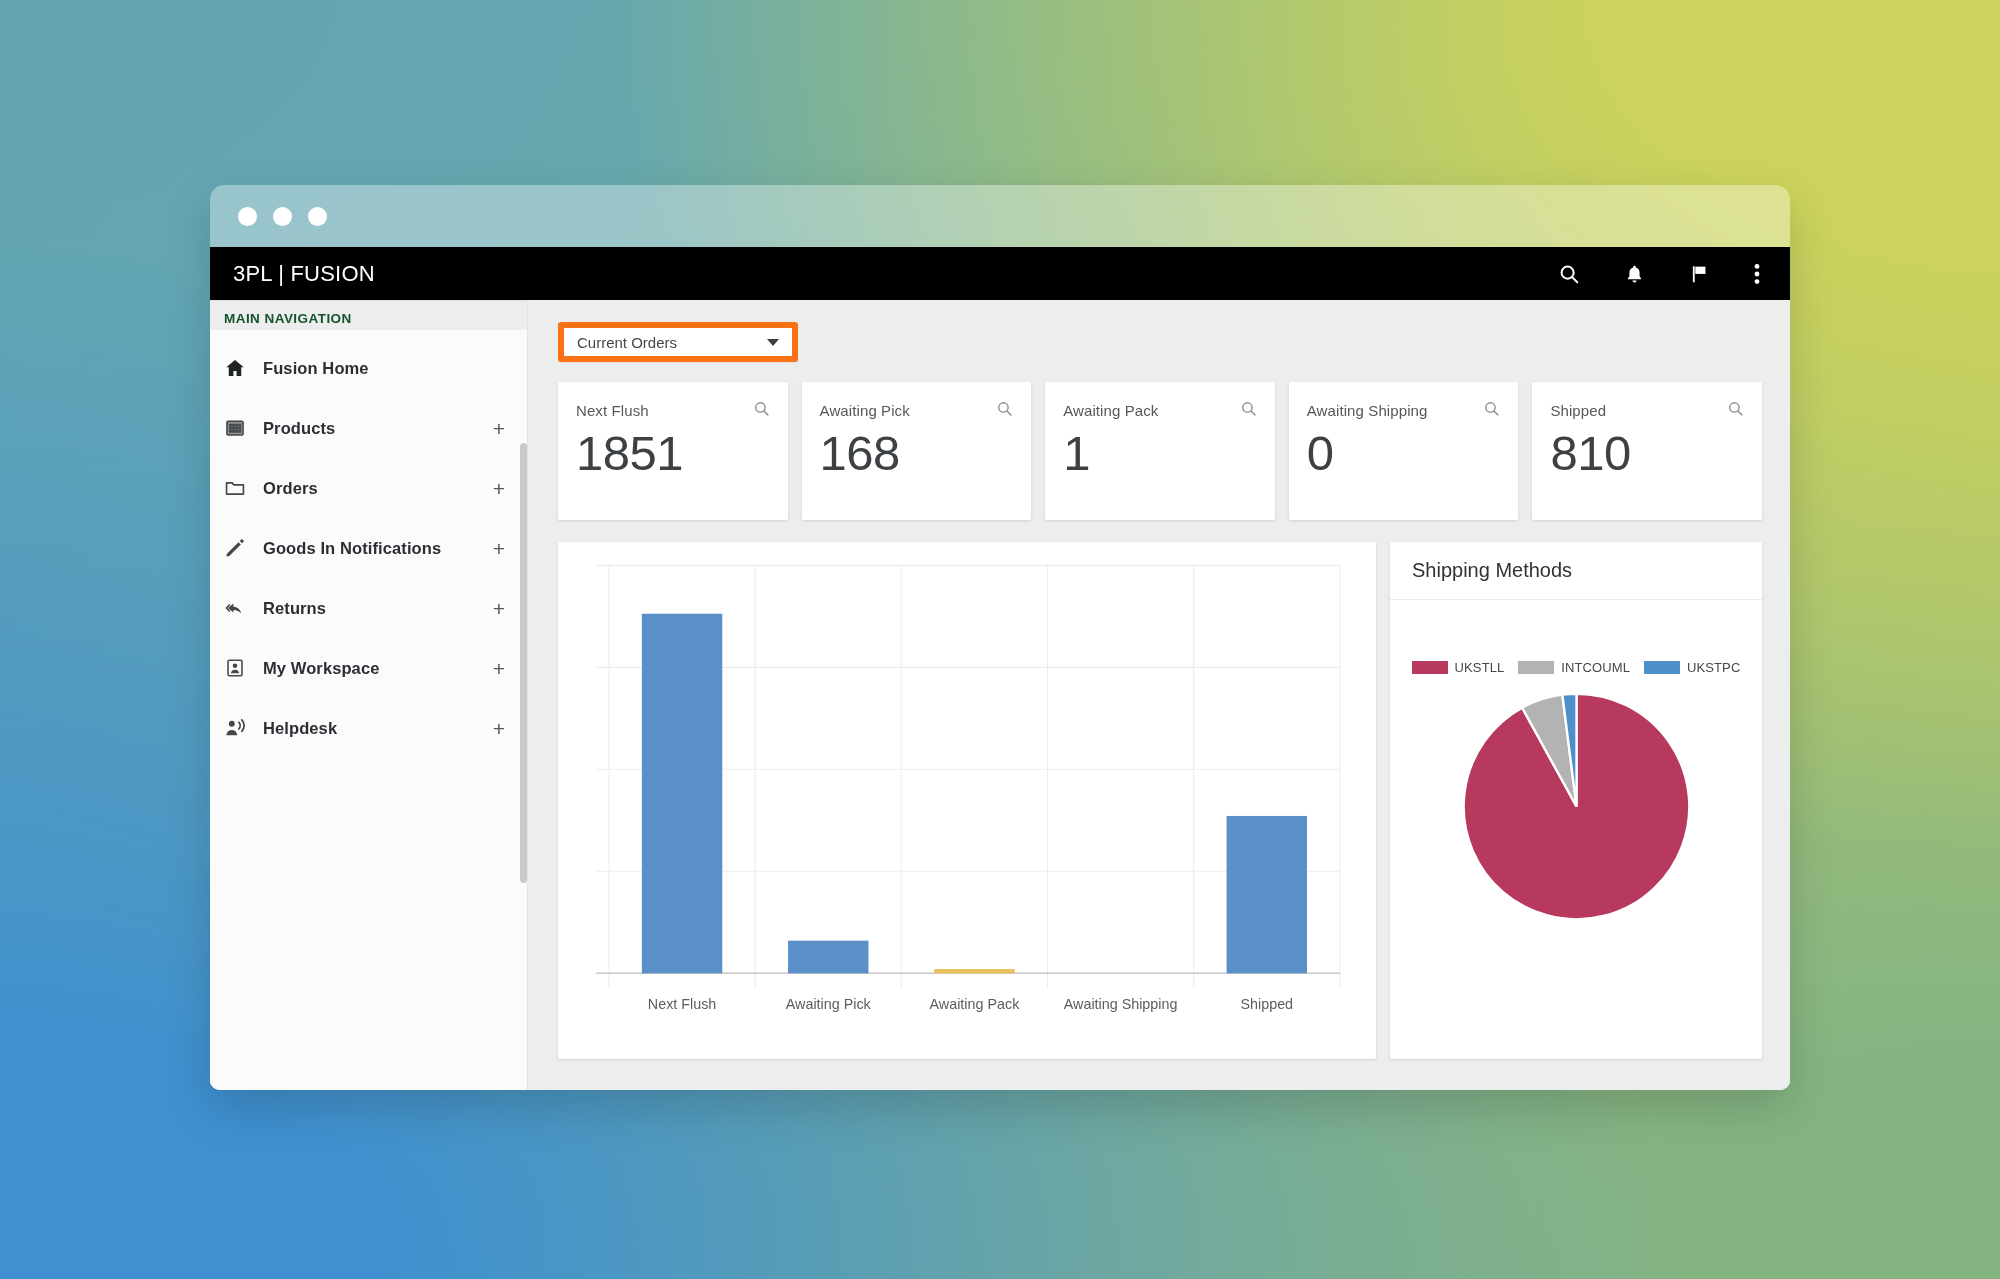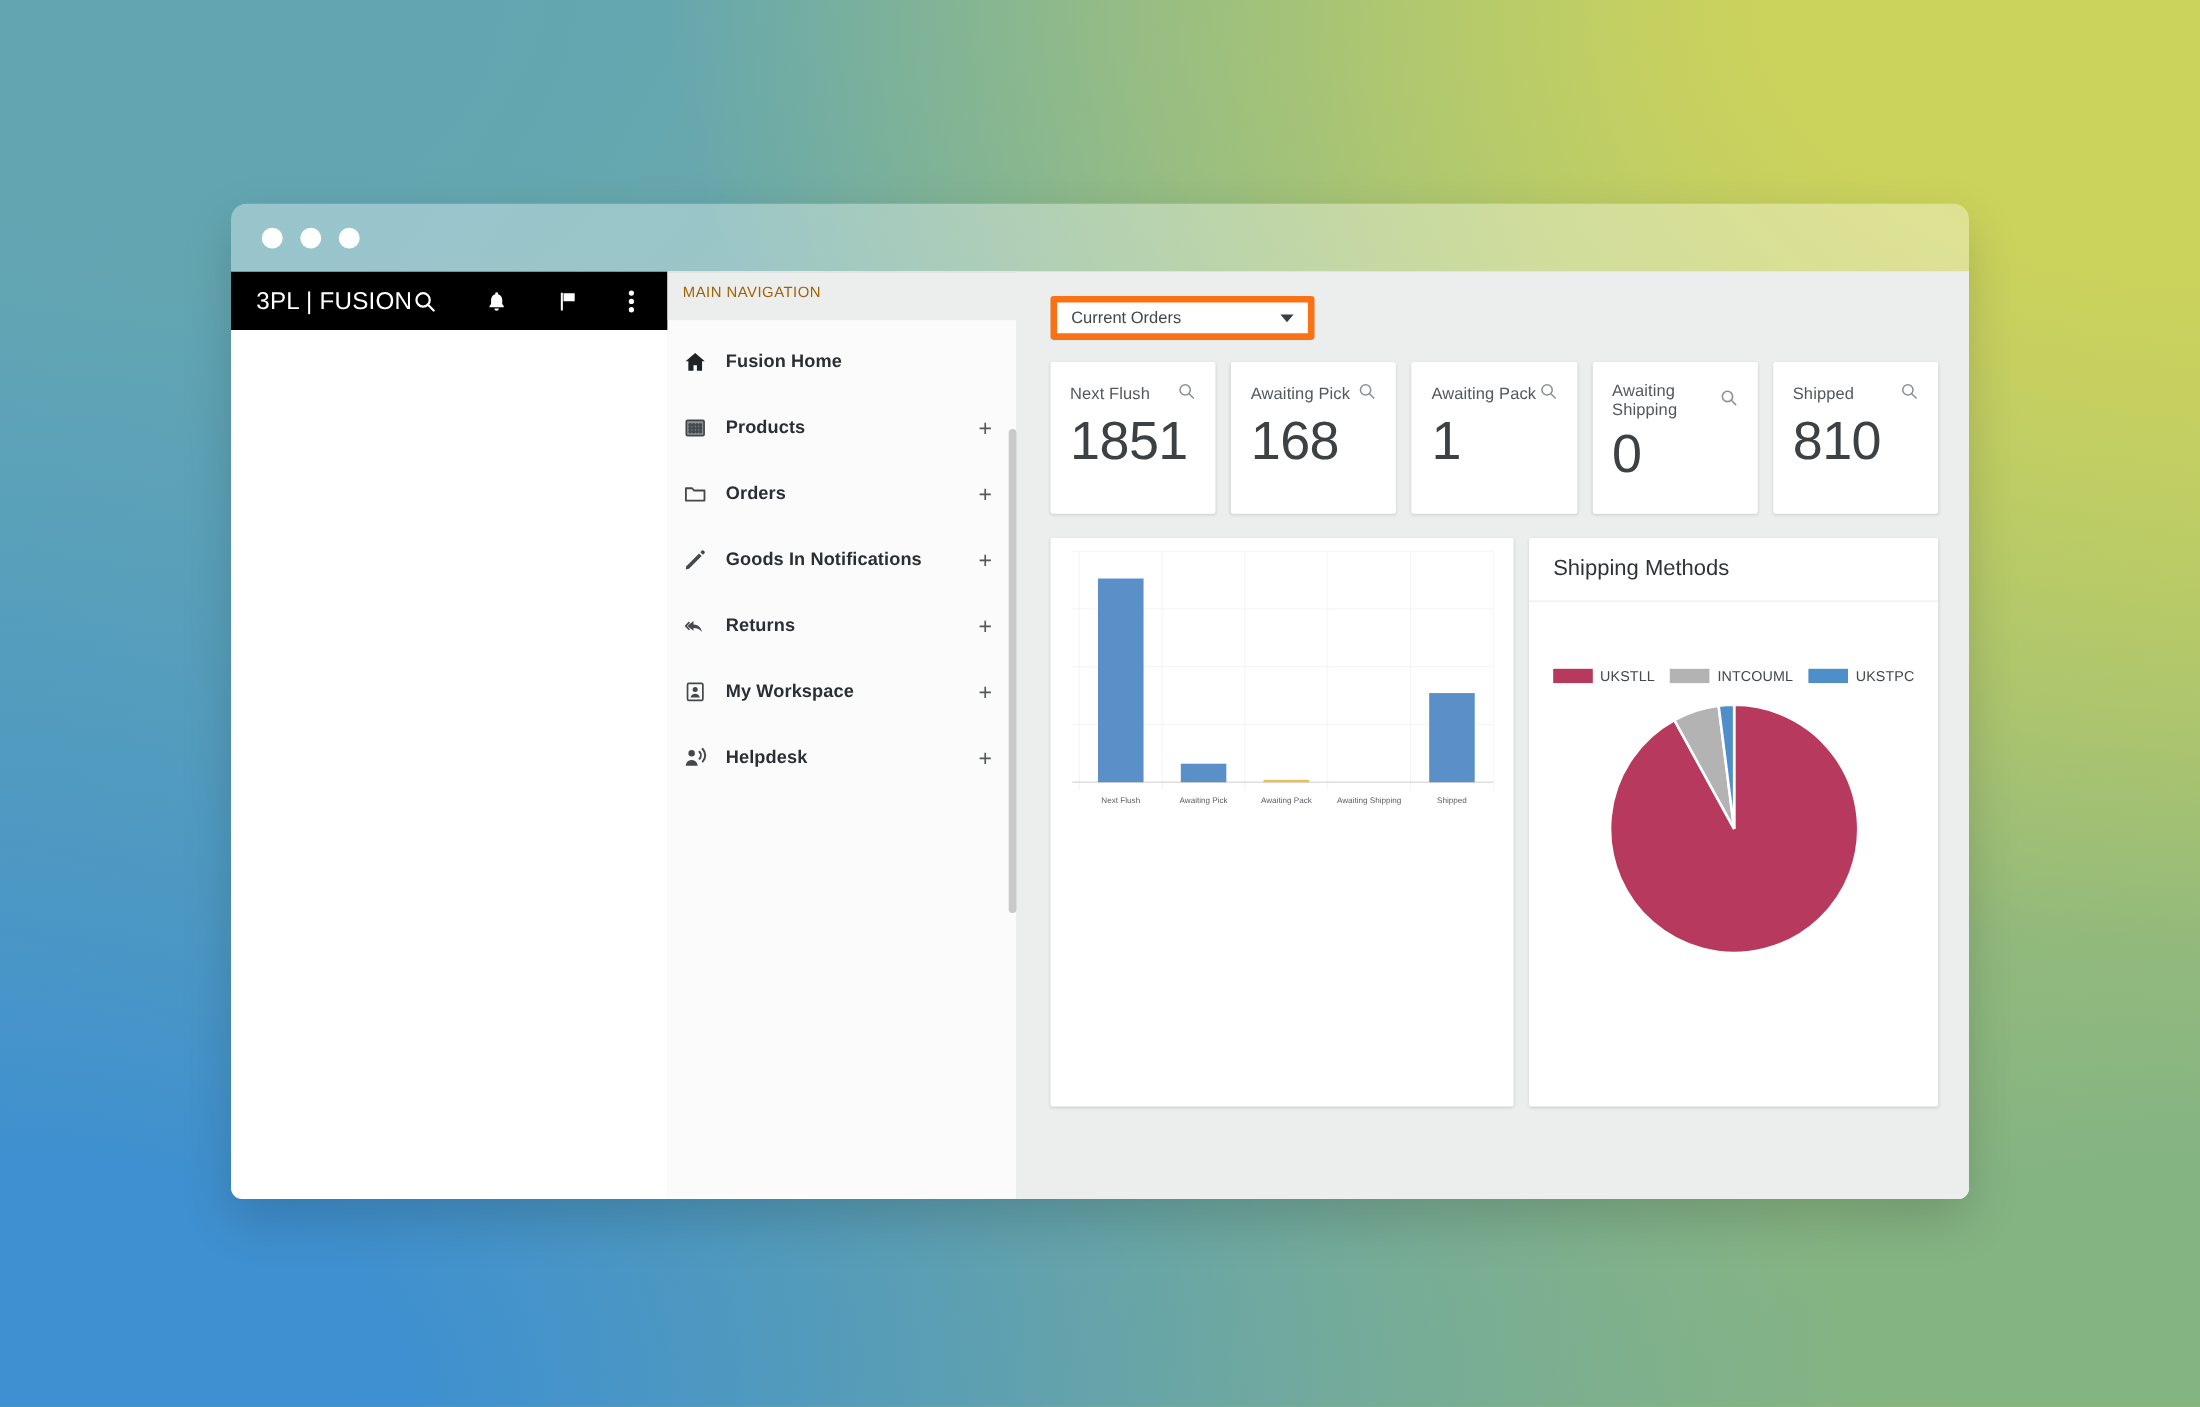--- a/index.html
+++ b/index.html
@@ -40,21 +40,21 @@
   }
   .wdot {
     width: 19px; height: 19px; border-radius: 50%;
     background: #ffffff; margin-right: 16px;
   }
 
   
   #app {
     height: 863px;
     background: #ffffff;
-    display: flex; flex-direction: row;
+    display: flex; flex-direction: column;
   }
 
   
   #topbar {
     height: 53px; background: #000000;
     display: flex; align-items: center;
     padding: 0 30px 0 14px;
     flex: none;
   }
   #brand {
@@ -94,23 +94,23 @@
   #side-chev {
     position: absolute; right: 48px; bottom: 12px;
     color: #ffffff; font-size: 19px; line-height: 1;
   }
   #side-dot {
     position: absolute; right: 20px; bottom: 28px;
     width: 6px; height: 6px; border-radius: 50%; background: #ffffff;
   }
   #nav-title {
     background: #eceded;
-    color: #a16207;
-    font-size: 13.5px; font-weight: normal; letter-spacing: .45px;
-    padding: 10px 0 18px 14px;
+    color: #14532d;
+    font-size: 13.5px; font-weight: bold; letter-spacing: .45px;
+    padding: 10px 0 4px 14px;
     border-top: 1px solid #e2e2e2;
   }
   #navlist { padding-top: 8px; }
   .navitem {
     display: flex; align-items: center;
     height: 60px; padding: 0 22px 0 14px;
     cursor: pointer;
   }
   .nav-ico { width: 32px; flex: none; display: flex; align-items: center; }
   .nav-label {

